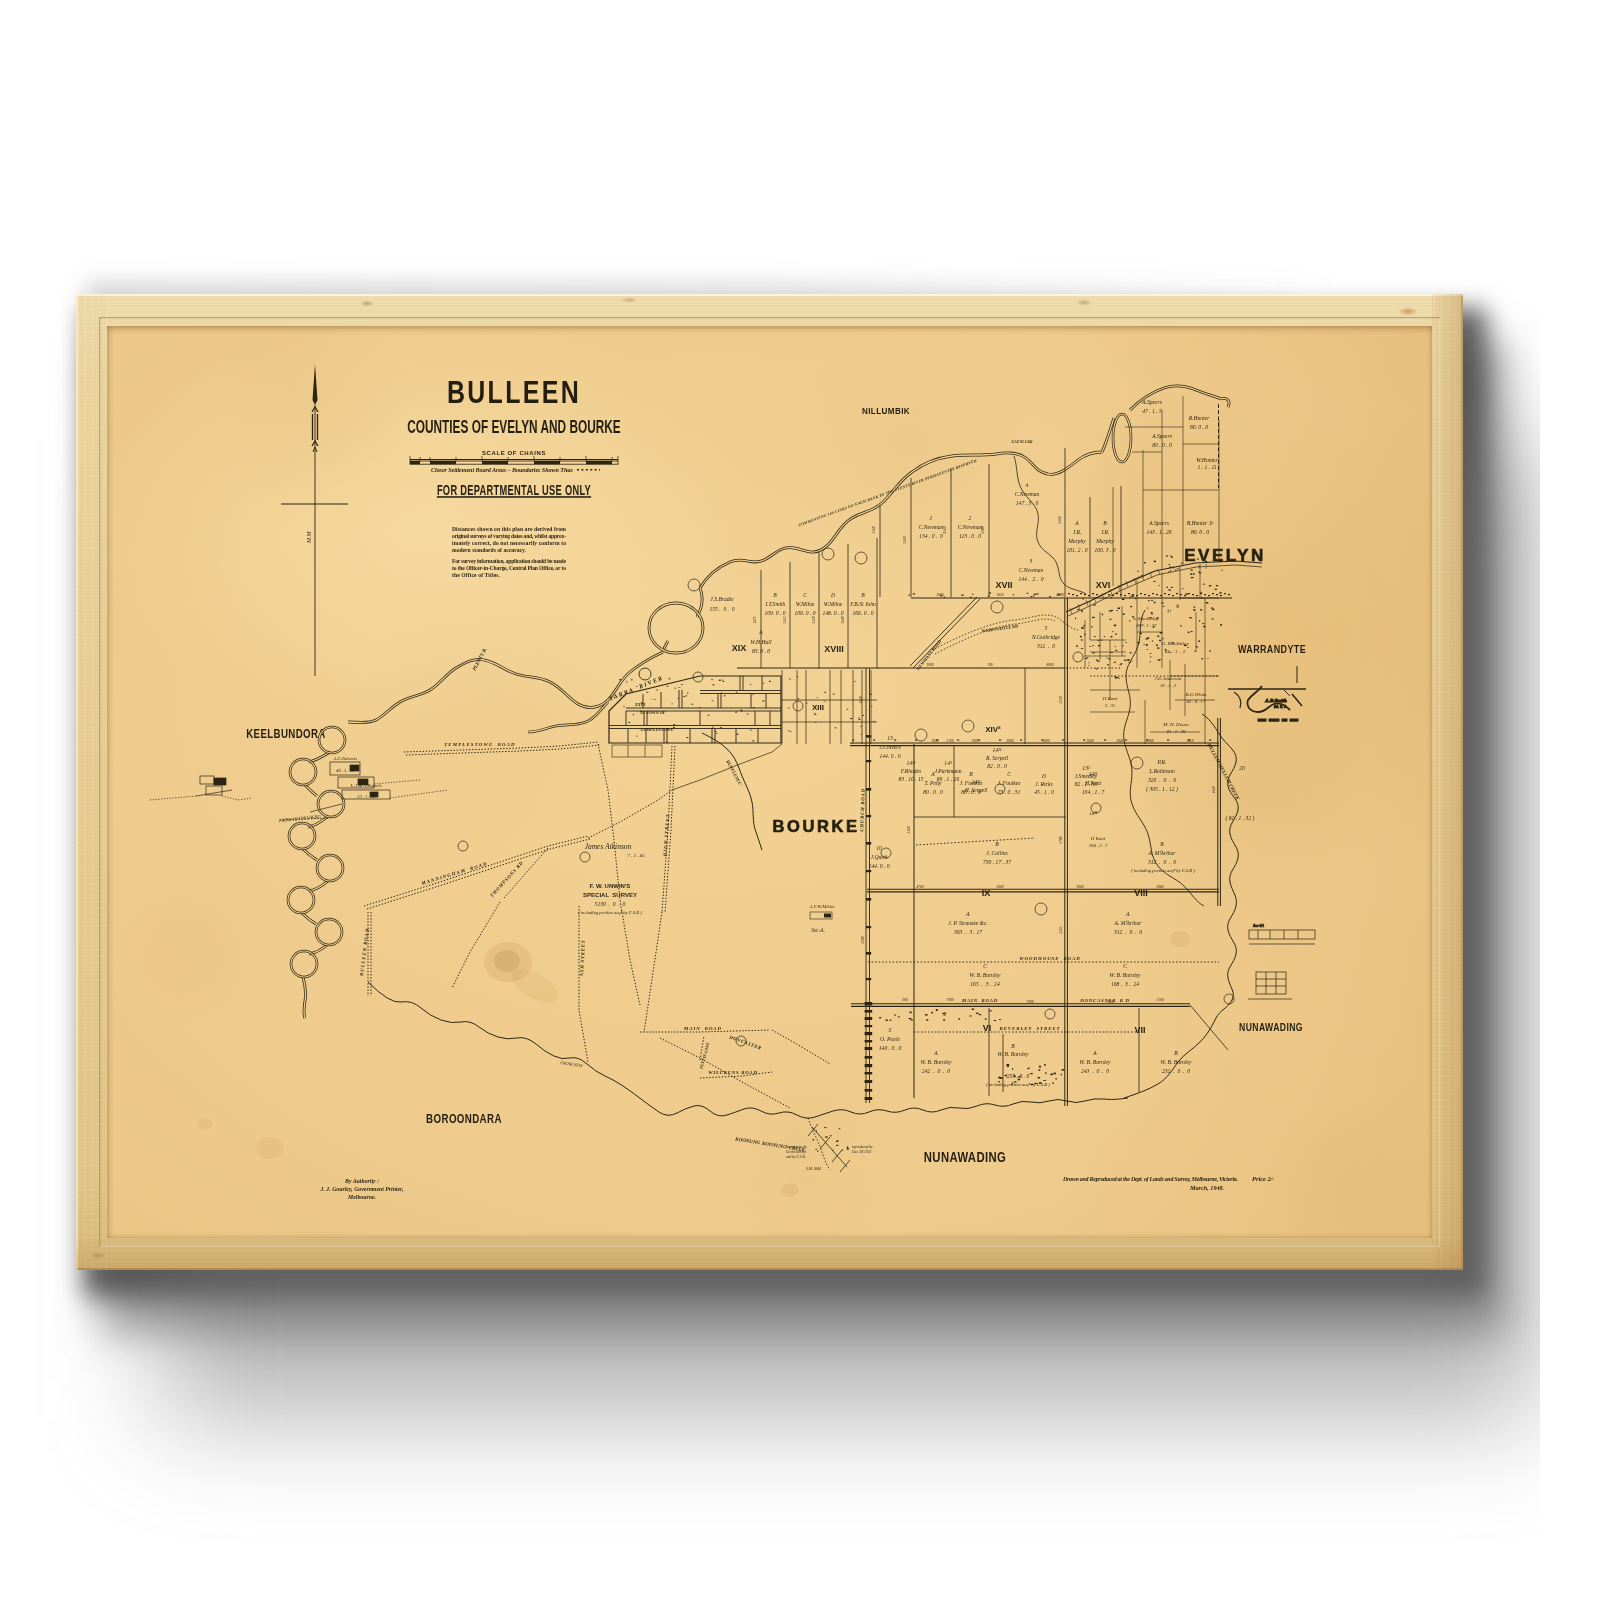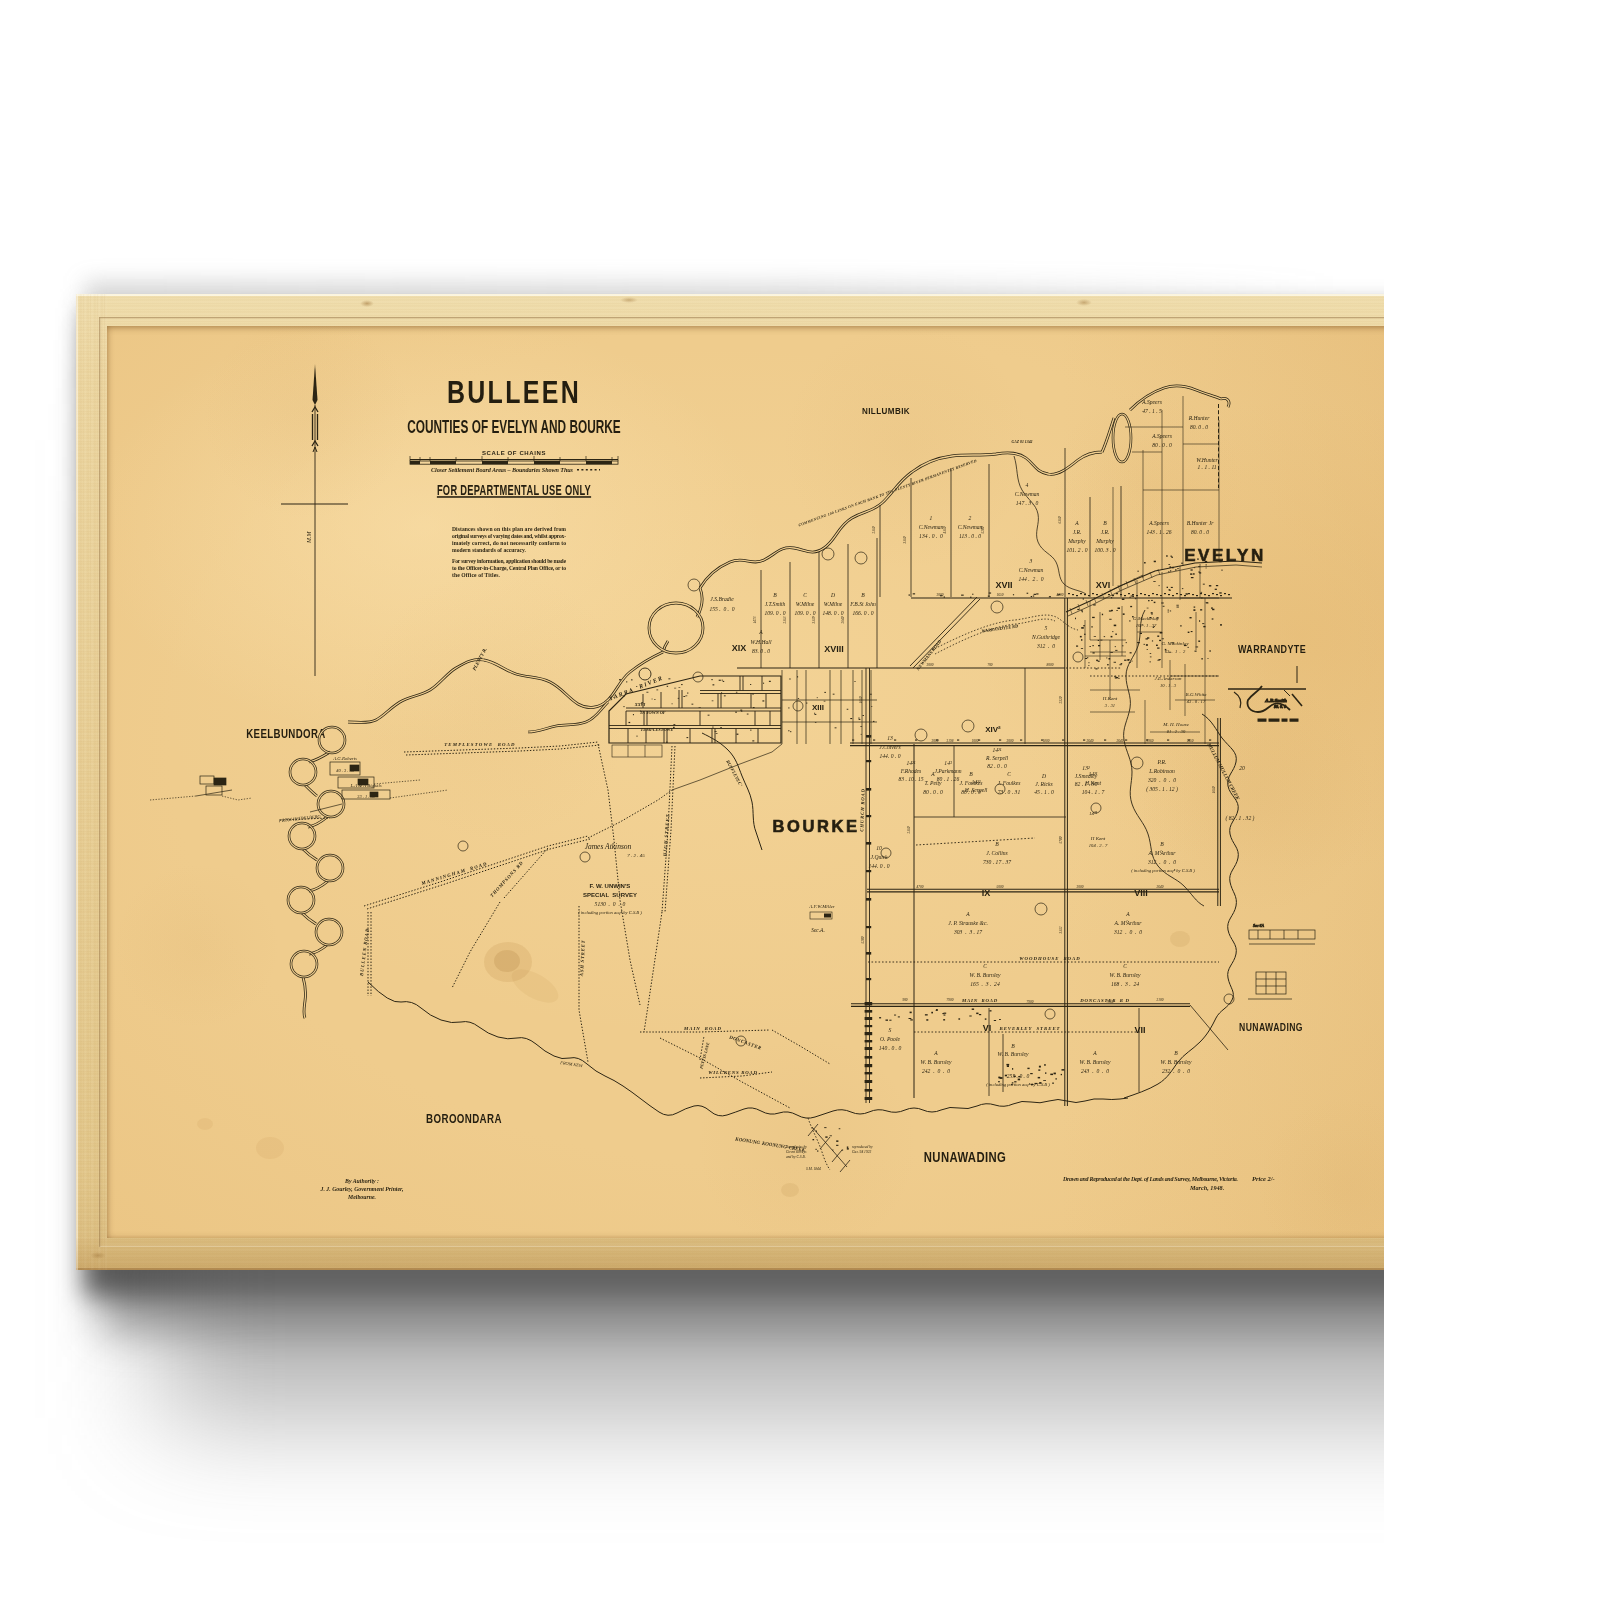--- a/index.html
+++ b/index.html
@@ -1,16 +1,16 @@
 <!DOCTYPE html>
 <html><head>
 <meta charset="utf-8">
 <style>
   html,body{margin:0;padding:0;background:#fff;}
-  #stage{position:relative;width:1384px;height:1600px;overflow:hidden;background:#fff;
+  #stage{position:relative;width:1540px;height:1600px;overflow:hidden;background:#fff;
          font-family:"Liberation Sans",sans-serif;}
   .abs{position:absolute;}
 </style>
 </head>
 <body>
 <div id="stage">
 
   <div class="abs" style="left:84px;top:308px;width:1402px;height:988px;background:rgba(42,42,42,0.72);filter:blur(12px);"></div>
 
   <div class="abs" style="left:100px;top:340px;width:1405px;height:992px;background:rgba(70,70,70,0.5);filter:blur(20px);"></div>

